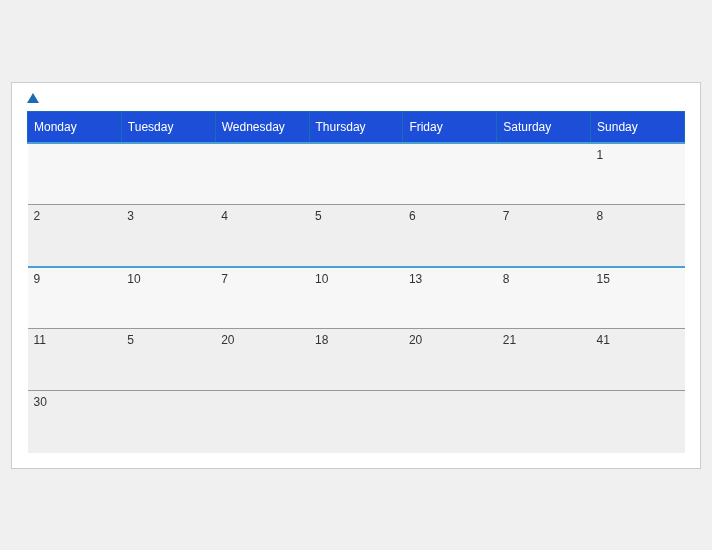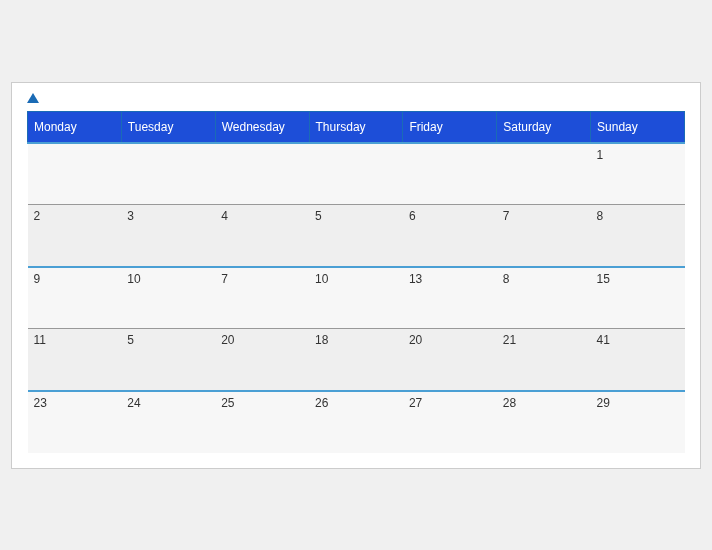--- a/index.html
+++ b/index.html
@@ -159,24 +159,24 @@
         </tr>
         <tr class="week-row-alt">
           <td><span class="day-num">11</span></td>
           <td><span class="day-num">5</span></td>
           <td><span class="day-num">20</span></td>
           <td><span class="day-num">18</span></td>
           <td><span class="day-num">20</span></td>
           <td><span class="day-num">21</span></td>
           <td><span class="day-num">41</span></td>
         </tr>
-        <tr class="week-row">
-          <td><span class="day-num">23</span></td>
-          <td><span class="day-num">24</span></td>
-          <td><span class="day-num">25</span></td>
-          <td><span class="day-num">26</span></td>
-          <td><span class="day-num">27</span></td>
-          <td><span class="day-num">28</span></td>
-          <td><span class="day-num">29</span></td>
+        <tr class="week-row-alt">
+          <td><span class="day-num">30</span></td>
+          <td class="empty"></td>
+          <td class="empty"></td>
+          <td class="empty"></td>
+          <td class="empty"></td>
+          <td class="empty"></td>
+          <td class="empty"></td>
         </tr>
       </tbody>
   </table>
 </div>
 
 </body></html>

